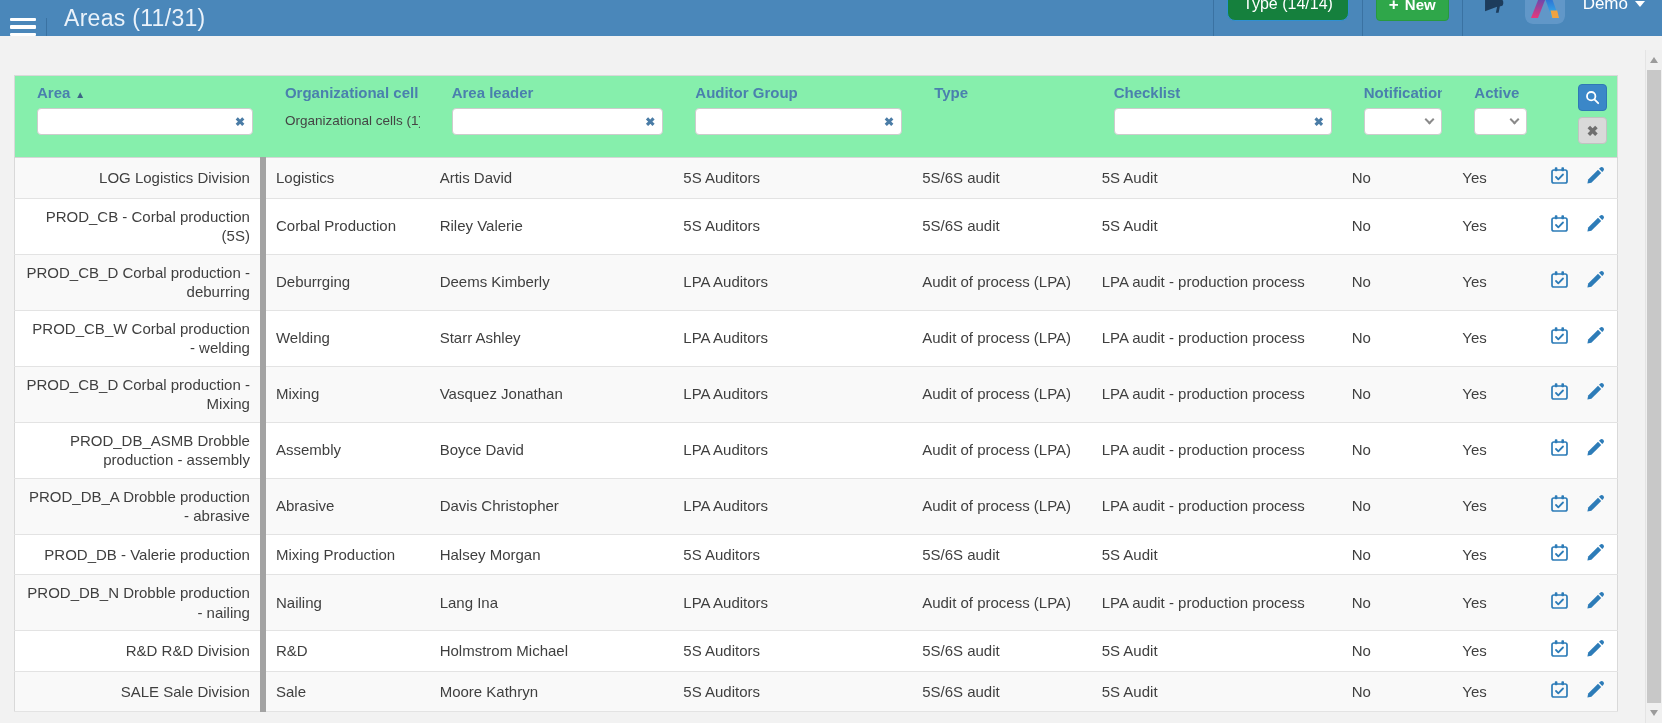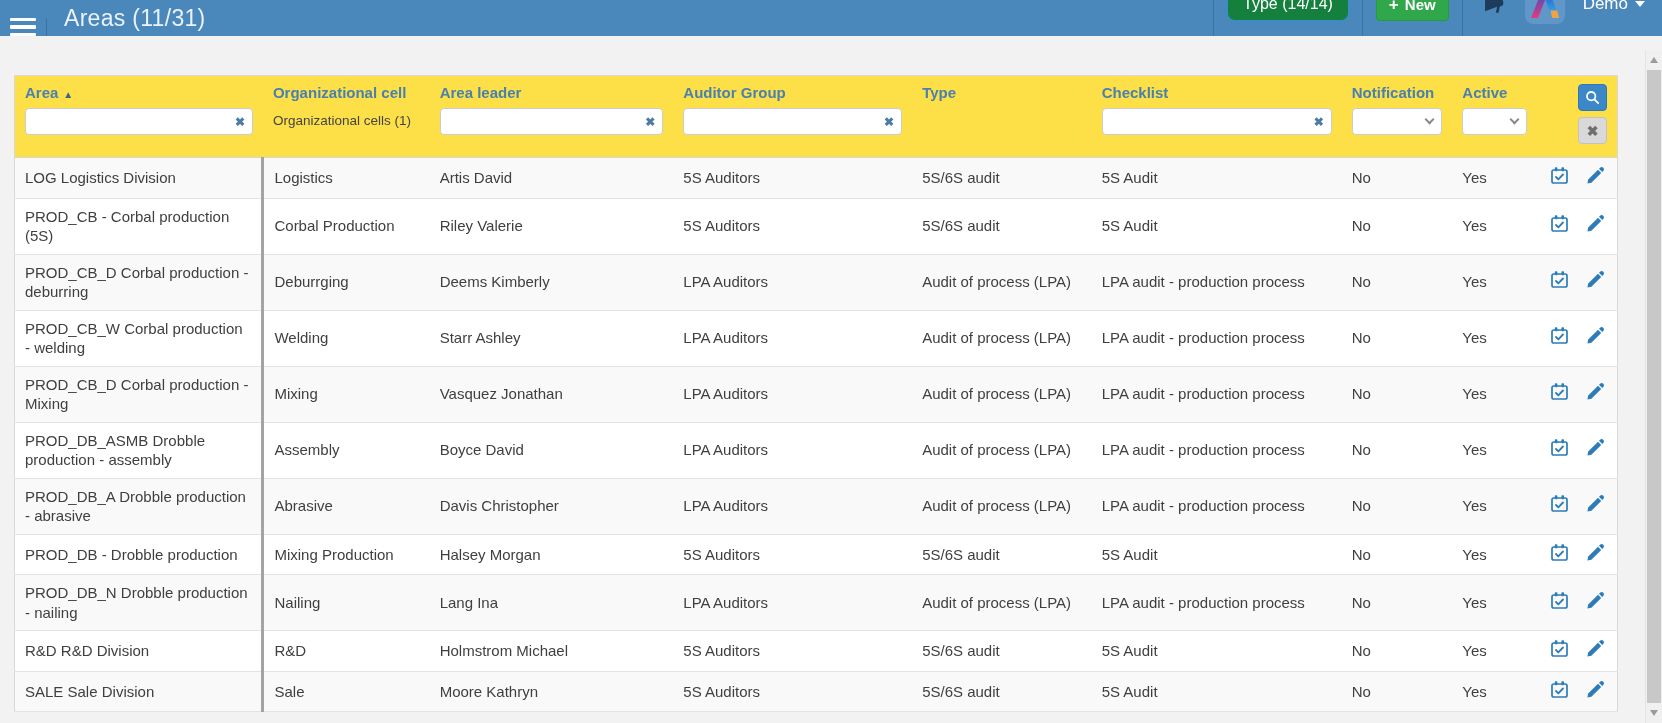--- a/index.html
+++ b/index.html
@@ -40,22 +40,22 @@
   .logo-tile { width:40px; height:40px; border-radius:8px; overflow:hidden; }
   .user-menu { display:flex; align-items:center; gap:7px; cursor:pointer; }
   .user-label { font-size:17px; color:#fff; }
   .caret-down { width:0; height:0; border-left:5px solid transparent; border-right:5px solid transparent; border-top:6px solid #fff; }
   .megaphone-wrap { display:flex; align-items:center; cursor:pointer; }
 
   
   .content { position:absolute; left:14px; right:44px; top:75px; }
   table { width:100%; border-collapse:collapse; background:#fff; border:1px solid #d9d9d9; table-layout:fixed; }
   thead th {
-    background:#fde047; text-align:left; vertical-align:top;
-    padding:8px 10px 13px 10px; border-bottom:1px solid #d6d6d6;
+    background:#86efac; text-align:left; vertical-align:top;
+    padding:8px 10px 13px 22px; border-bottom:1px solid #d6d6d6;
   }
   .col-label { color:#4a80ad; font-size:15px; font-weight:bold; margin-bottom:7px; white-space:nowrap; overflow:hidden; }
   .sort-arrow { font-size:10px; color:#3d6585; margin-left:5px; }
   .col-subtext { font-size:13.5px; color:#444; font-weight:normal; padding-top:5px; white-space:nowrap; overflow:hidden; }
   .filter-wrap { position:relative; }
   .filter-input {
     width:100%; height:27px; border:1px solid #ccc; border-radius:4px;
     padding:0 26px 0 8px; font-size:14px; color:#333; background:#fff; outline:none; font-family:inherit;
   }
   .clear-x {
@@ -82,21 +82,21 @@
     color:#6f6f6f; font-weight:bold; font-size:14px; display:flex; align-items:center; justify-content:center;
     cursor:pointer; line-height:1;
   }
 
   tbody td {
     padding:8px 10px; font-size:15px; color:#3f3f3f; border-bottom:1px solid #e3e3e3;
     vertical-align:middle; line-height:1.3; word-wrap:break-word;
   }
   tbody tr:nth-child(odd) { background:#f9f9f9; }
   tbody tr:nth-child(even) { background:#ffffff; }
-  td.col-area { border-right:3px solid #a3a3a3; }
+  td.col-area { border-right:6px solid #a3a3a3;text-align:right; }
   td.col-actions { text-align:right; white-space:nowrap; }
   .row-icons { display:inline-flex; gap:17px; align-items:center; padding-right:2px; }
   .row-icons span { display:inline-flex; cursor:pointer; }
 
   
   .vscroll { position:absolute; top:50px; right:0; width:17px; bottom:0; background:#f0f0f0; border-left:1px solid #e4e4e4; }
   .vs-up { position:absolute; top:7px; left:4px; width:0; height:0;
     border-left:4.5px solid transparent; border-right:4.5px solid transparent; border-bottom:6px solid #9b9b9b; cursor:pointer; }
   .vs-down { position:absolute; bottom:7px; left:4px; width:0; height:0;
     border-left:4.5px solid transparent; border-right:4.5px solid transparent; border-top:6px solid #9b9b9b; cursor:pointer; }
@@ -396,21 +396,21 @@
               </span>
               <span>
                 <svg width="19" height="19" viewBox="0 0 19 19">
   <path d="M2.2 13.6 L1.4 17.6 L5.4 16.8 L15.2 7 L12 3.8 Z" fill="#2d7cb8"></path>
   <path d="M13 2.8 L16.2 6 L17.3 4.9 a2.26 2.26 0 0 0 -3.2 -3.2 Z" fill="#2d7cb8"></path>
                 </svg>
               </span>
             </span></td>
         </tr>
         <tr>
-          <td class="col-area">PROD_DB - Drobble production</td>
+          <td class="col-area">PROD_DB - Valerie production</td>
           <td class="col-cell">Mixing Production</td>
           <td class="col-leader">Halsey Morgan</td>
           <td class="col-auditor_group">5S Auditors</td>
           <td class="col-type">5S/6S audit</td>
           <td class="col-checklist">5S Audit</td>
           <td class="col-notification">No</td>
           <td class="col-active">Yes</td>
           <td class="col-actions"><span class="row-icons">
               <span>
                 <svg width="19" height="19" viewBox="0 0 19 19">

